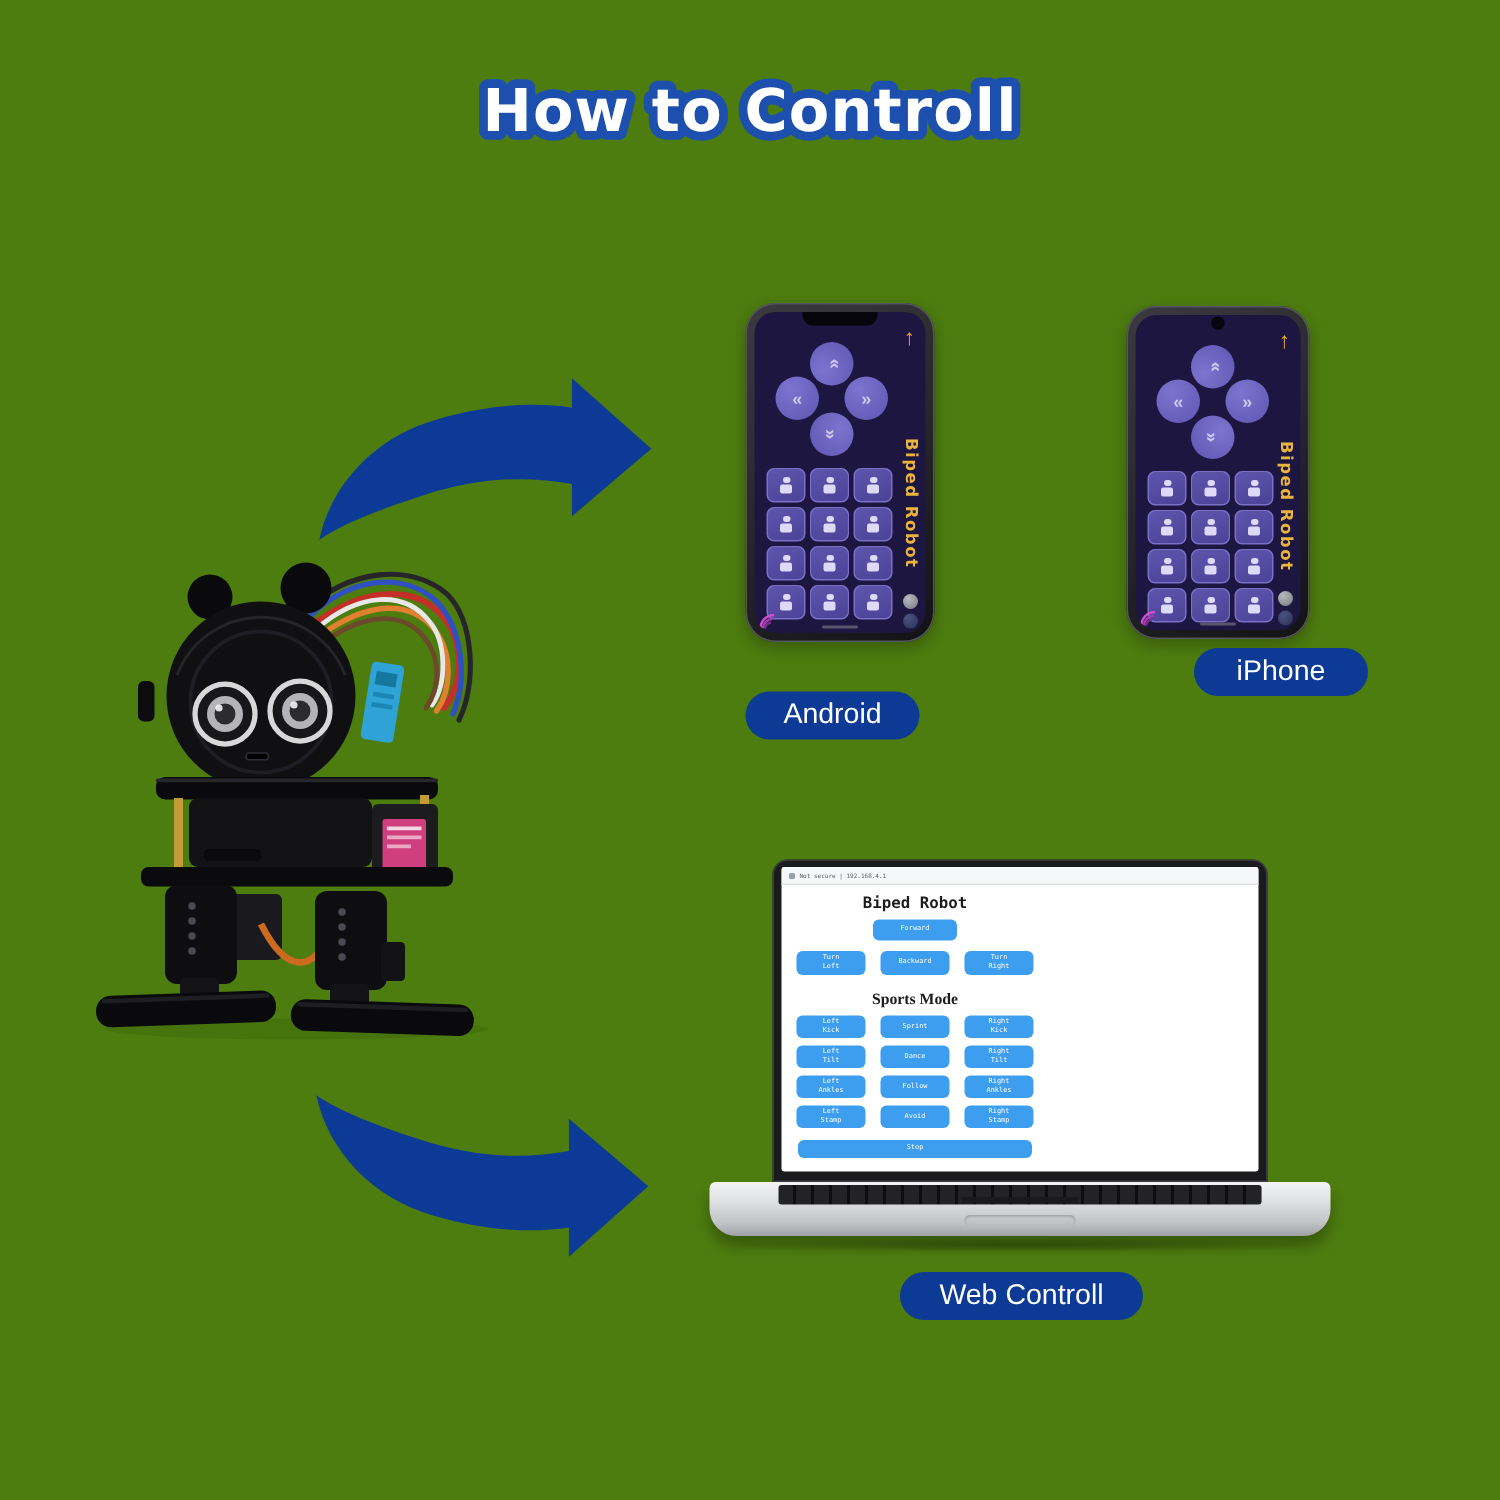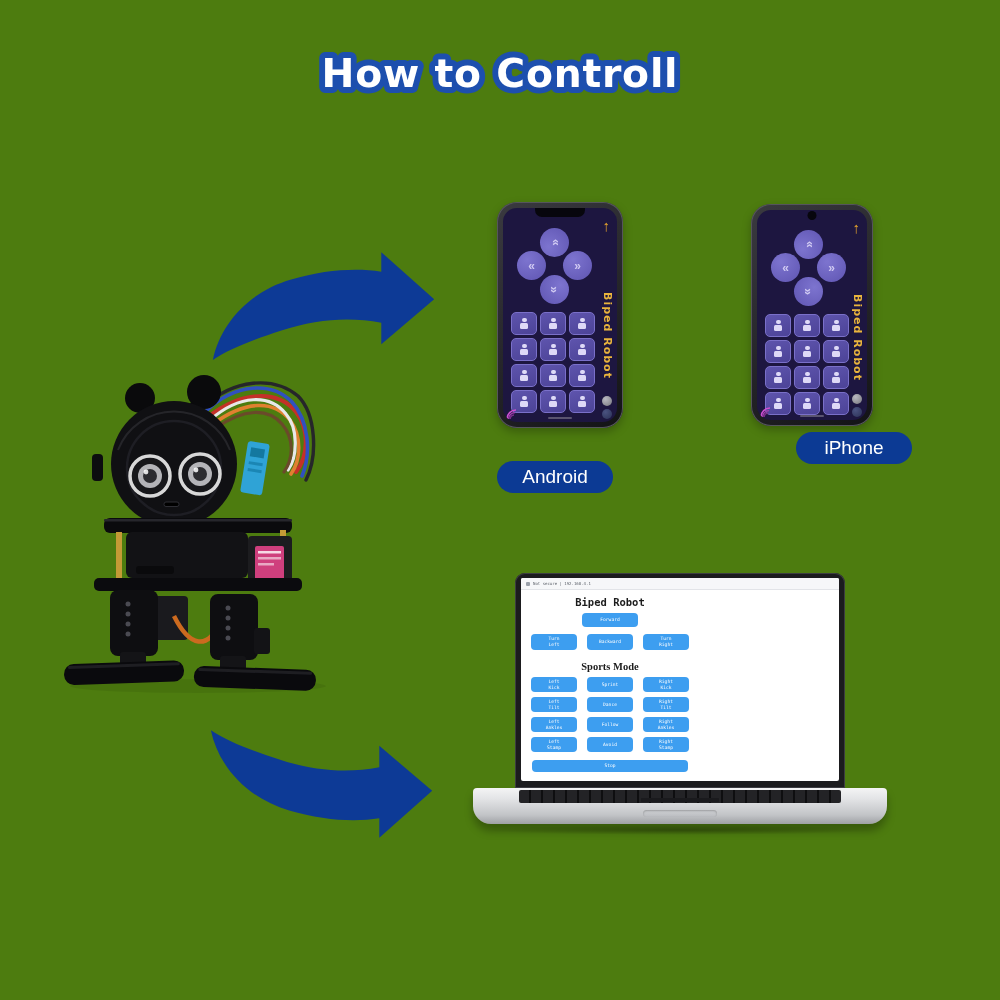--- a/index.html
+++ b/index.html
@@ -380,14 +380,15 @@
         </div>
       </div>
     </div>
     <div class="lap-base">
       <div class="kb"></div>
       <div class="divot"></div>
     </div>
     <div class="lap-shadow"></div>
   </div>
 
+  <div class="pill pill-web">Web Controll</div>
 
 </div>
 
 </body></html>

